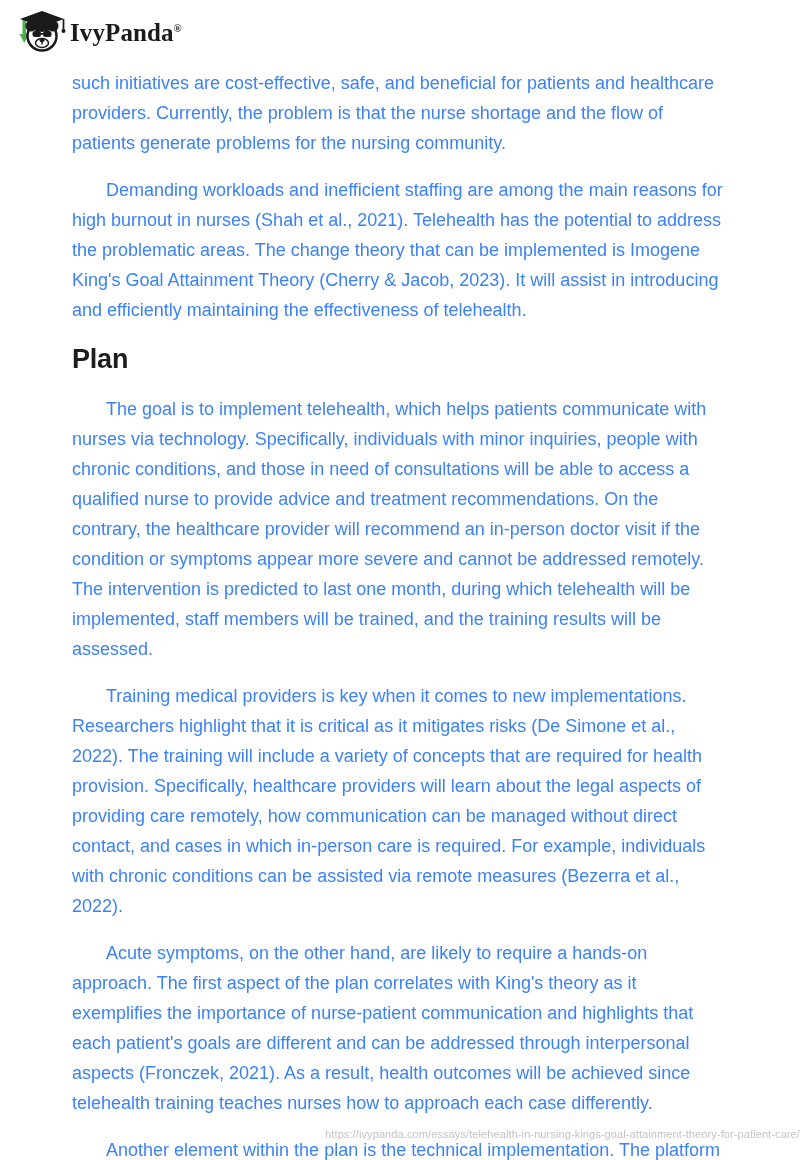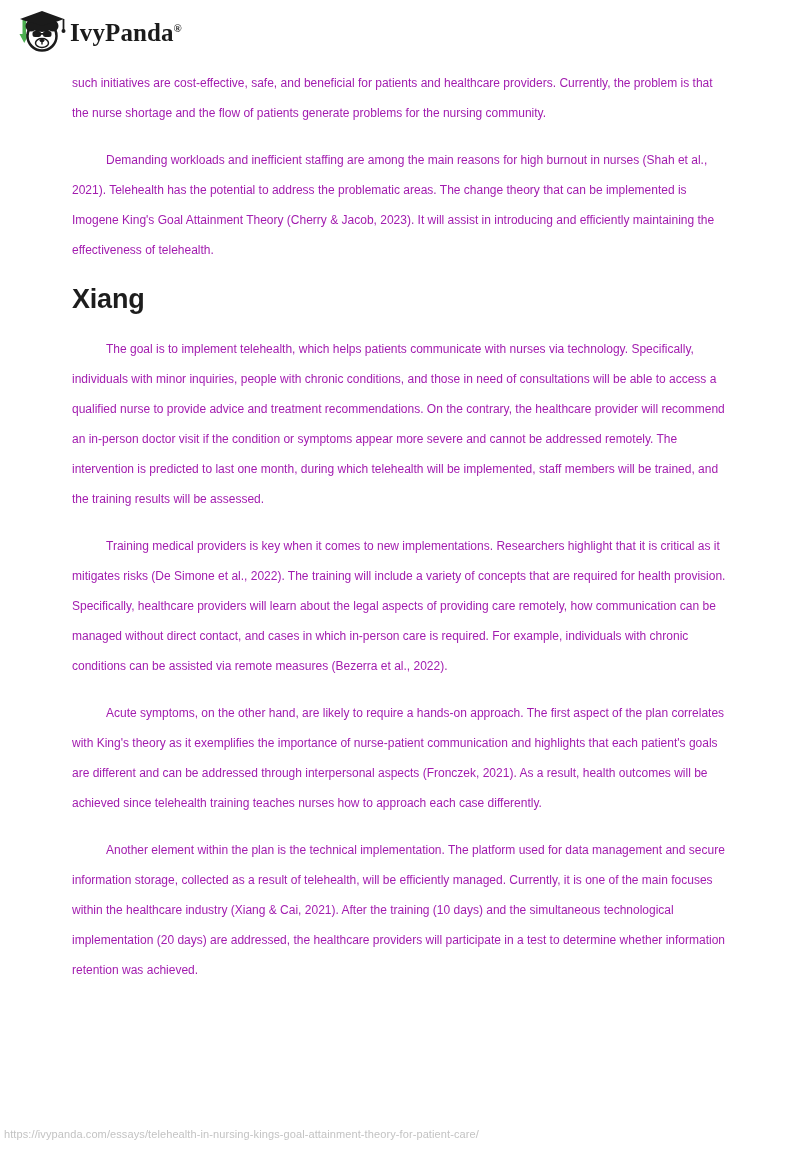--- a/index.html
+++ b/index.html
@@ -74,23 +74,23 @@
 
   
   .doc {
     position: absolute;
     left: 72px;
     top: 68px;
     width: 656px;
   }
   .doc p {
     margin: 0 0 17px 0;
-    font-size: 12px;
+    font-size: 18px;
     line-height: 30px;
-    color: #a21caf;
+    color: #3b82f6;
     text-indent: 34px;
     text-align: left;
   }
   .doc p.no-indent {
     text-indent: 0;
   }
   h2.section-heading {
     margin: 13px 0 18px 0;
     font-size: 27px;
     line-height: 34px;
@@ -98,21 +98,21 @@
     color: #1d1d1d;
     letter-spacing: -0.2px;
   }
 
   
   .site-footer {
     position: absolute;
     left: 4px;
     right: 0;
     bottom: 18px;
-    text-align: left;
+    text-align: right;
   }
   .footer-url {
     font-size: 11px;
     color: #c3c3c3;
     letter-spacing: 0.1px;
     text-decoration: none;
     white-space: nowrap;
   }
 </style>
 </head>
@@ -152,21 +152,21 @@
     </div>
 
   </div>
 
   <div class="doc">
 
     <p class="no-indent">such initiatives are cost-effective, safe, and beneficial for patients and healthcare providers. Currently, the problem is that the nurse shortage and the flow of patients generate problems for the nursing community.</p>
 
     <p>Demanding workloads and inefficient staffing are among the main reasons for high burnout in nurses (Shah et al., 2021). Telehealth has the potential to address the problematic areas. The change theory that can be implemented is Imogene King's Goal Attainment Theory (Cherry &amp; Jacob, 2023). It will assist in introducing and efficiently maintaining the effectiveness of telehealth.</p>
 
-    <h2 class="section-heading">Xiang</h2>
+    <h2 class="section-heading">Plan</h2>
 
     <p>The goal is to implement telehealth, which helps patients communicate with nurses via technology. Specifically, individuals with minor inquiries, people with chronic conditions, and those in need of consultations will be able to access a qualified nurse to provide advice and treatment recommendations. On the contrary, the healthcare provider will recommend an in-person doctor visit if the condition or symptoms appear more severe and cannot be addressed remotely. The intervention is predicted to last one month, during which telehealth will be implemented, staff members will be trained, and the training results will be assessed.</p>
 
     <p>Training medical providers is key when it comes to new implementations. Researchers highlight that it is critical as it mitigates risks (De Simone et al., 2022). The training will include a variety of concepts that are required for health provision. Specifically, healthcare providers will learn about the legal aspects of providing care remotely, how communication can be managed without direct contact, and cases in which in-person care is required. For example, individuals with chronic conditions can be assisted via remote measures (Bezerra et al., 2022).</p>
 
     <p>Acute symptoms, on the other hand, are likely to require a hands-on approach. The first aspect of the plan correlates with King's theory as it exemplifies the importance of nurse-patient communication and highlights that each patient's goals are different and can be addressed through interpersonal aspects (Fronczek, 2021). As a result, health outcomes will be achieved since telehealth training teaches nurses how to approach each case differently.</p>
 
     <p>Another element within the plan is the technical implementation. The platform used for data management and secure information storage, collected as a result of telehealth, will be efficiently managed. Currently, it is one of the main focuses within the healthcare industry (Xiang &amp; Cai, 2021). After the training (10 days) and the simultaneous technological implementation (20 days) are addressed, the healthcare providers will participate in a test to determine whether information retention was achieved.</p>
   </div>
 

